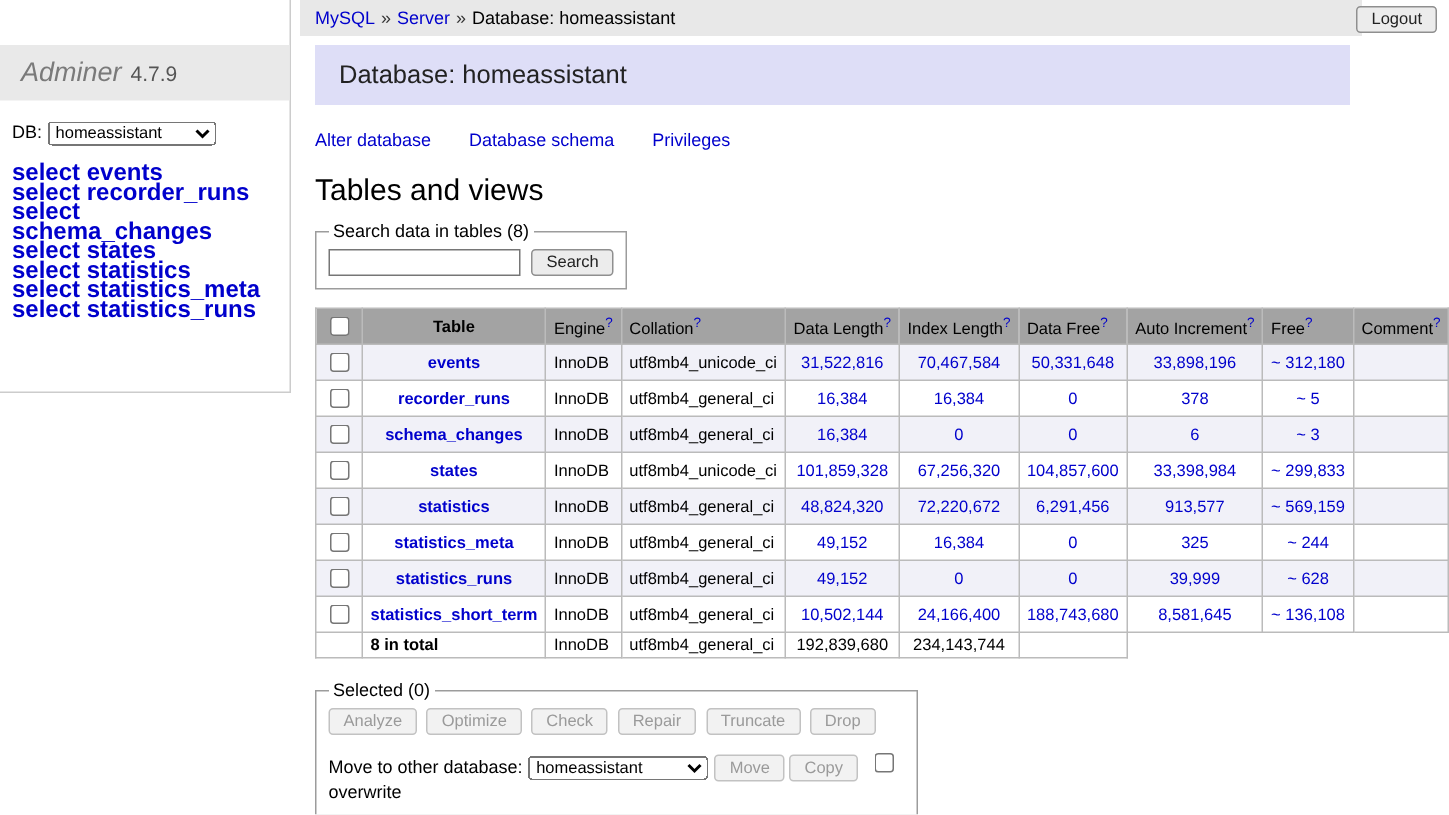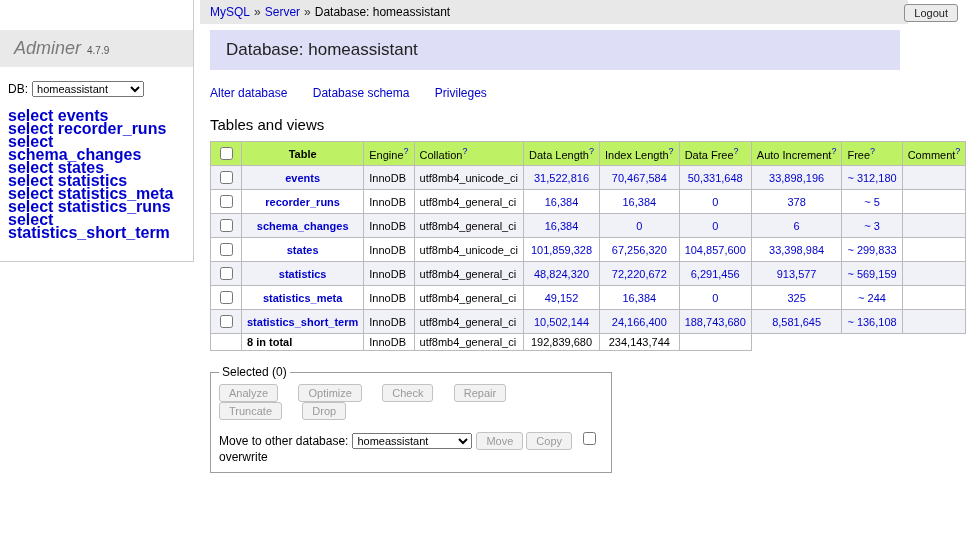--- a/index.html
+++ b/index.html
@@ -17,55 +17,55 @@
   .breadcrumb .sep { color:#333; margin:0 4px; }
   .logout-wrap { position:absolute; top:4px; right:8px; }
 
   button { font-family:"Liberation Sans", sans-serif; font-size:11px; padding:2px 9px; background:#ececec; border:1px solid #8f8f8f; border-radius:3px; color:#222; }
   button:disabled { color:#9a9a9a; background:#f2f2f2; border-color:#c2c2c2; }
   select, input[type="text"] { font-family:"Liberation Sans", sans-serif; }
 
   
   .sidebar { position:absolute; left:0; top:0; width:194px; height:262px; border-right:1px solid #ccc; border-bottom:1px solid #ccc; background:#fff; }
   .logo { margin:30px 0 0; background:#e9e9e9; padding:8px 14px; font-size:18px; font-weight:normal; font-style:italic; color:#7a7a7a; }
-  .logo .version { font-size:10px; font-style:normal; color:#555; margin-left:6px; }
+  .logo .version { font-size:14px; font-style:normal; color:#555; margin-left:6px; }
   .db-row { margin:14px 8px 8px; }
   .db-row label { margin-right:4px; }
   .db-row select { width:112px; font-size:11px; }
   .links-block { margin:10px 8px 4px; line-height:14px; }
   .links-block a { margin-right:12px; }
   .table-list { margin:12px 8px 0; }
   .table-list a { display:block; line-height:13px; font-size:16px;font-weight:bold; }
 
   
   .main { position:absolute; left:210px; top:30px; width:750px; }
   .page-title { margin:0 0 16px; width:690px; background:#dedef7; padding:10px 16px; font-size:17px; font-weight:normal; color:#222; }
   .actions a { margin-right:22px; }
-  h3 { font-size:15px; font-weight:normal; margin:16px 0 8px; }
+  h3 { font-size:20px; font-weight:normal; margin:16px 0 8px; }
 
   fieldset { display:inline-block; border:1px solid #9c9c9c; padding:5px 8px 8px; margin:0 0 10px; }
   legend { font-size:12px; padding:0 3px; }
   .search-fieldset input[type="text"] { width:128px; height:18px; border:1px solid #767676; font-size:11px; padding:1px 3px; }
   .search-fieldset button { margin-left:4px; }
 
   table { border-collapse:collapse; margin:2px 0 14px; }
   td, th { border:1px solid #bbb; padding:2px 5px; font-size:11px; white-space:nowrap; height:15px; }
-  thead td, thead th { background:#bef264;margin-top:38px; }
+  thead td, thead th { background:#a3a3a3;margin-top:38px; }
   thead th { font-weight:bold; text-align:center; }
   tbody th { text-align:center; }
   tbody th a { font-weight:bold; }
   tbody tr:nth-child(odd) { background:#f1f1f8; }
   td.num { text-align:center; }
   tr.total td { background:#fff; }
   tr.total .lbl { font-weight:bold; }
   sup.help { font-size:9px; }
   sup.help a { color:#0000cc; }
 
   .selected-fieldset { width:402px; }
-  .selected-fieldset .btn-row button { margin-right:17px; }
+  .selected-fieldset .btn-row button { margin-right:3px; }
   .move-row { margin-top:9px; }
   .move-row select { width:120px; font-size:11px; margin:0 4px; }
   .move-row button { margin-right:3px; }
   .move-row label.cb { margin-left:4px; }
 </style>
 </head>
 <body>
 
 <div class="page">
 
@@ -90,35 +90,39 @@
 
 
     <div class="table-list">
       <a href="#">select events</a>
       <a href="#">select recorder_runs</a>
       <a href="#">select schema_changes</a>
       <a href="#">select states</a>
       <a href="#">select statistics</a>
       <a href="#">select statistics_meta</a>
       <a href="#">select statistics_runs</a>
-      <a href="#">select statistics_short_term</a>
     </div>
   </div>
 
   <div class="main">
     <h2 class="page-title">Database: homeassistant</h2>
 
     <p class="actions">
       <a href="#">Alter database</a>
       <a href="#">Database schema</a>
       <a href="#">Privileges</a>
     </p>
 
     <h3>Tables and views</h3>
 
+    <fieldset class="search-fieldset">
+      <legend>Search data in tables (8)</legend>
+      <input type="text" value="" style="">
+      <button>Search</button>
+    </fieldset>
 
     <table>
       <colgroup>
         <col style="width:22px">
           <col style="width:118px">
           <col style="width:44px">
           <col style="width:97px">
         <col style="width:68px">
           <col style="width:72px">
           <col style="width:62px">
@@ -208,20 +212,32 @@
           <td>utf8mb4_general_ci</td>
           <td class="num"><a href="#">49,152</a></td>
           <td class="num"><a href="#">16,384</a></td>
           <td class="num"><a href="#">0</a></td>
           <td class="num"><a href="#">325</a></td>
           <td class="num"><a href="#">~ 244</a></td>
           <td></td>
         </tr>
         <tr>
           <td><input type="checkbox" style=""></td>
+          <th><a href="#">statistics_runs</a></th>
+          <td>InnoDB</td>
+          <td>utf8mb4_general_ci</td>
+          <td class="num"><a href="#">49,152</a></td>
+          <td class="num"><a href="#">0</a></td>
+          <td class="num"><a href="#">0</a></td>
+          <td class="num"><a href="#">39,999</a></td>
+          <td class="num"><a href="#">~ 628</a></td>
+          <td></td>
+        </tr>
+        <tr>
+          <td><input type="checkbox" style=""></td>
           <th><a href="#">statistics_short_term</a></th>
           <td>InnoDB</td>
           <td>utf8mb4_general_ci</td>
           <td class="num"><a href="#">10,502,144</a></td>
           <td class="num"><a href="#">24,166,400</a></td>
           <td class="num"><a href="#">188,743,680</a></td>
           <td class="num"><a href="#">8,581,645</a></td>
           <td class="num"><a href="#">~ 136,108</a></td>
           <td></td>
         </tr>

